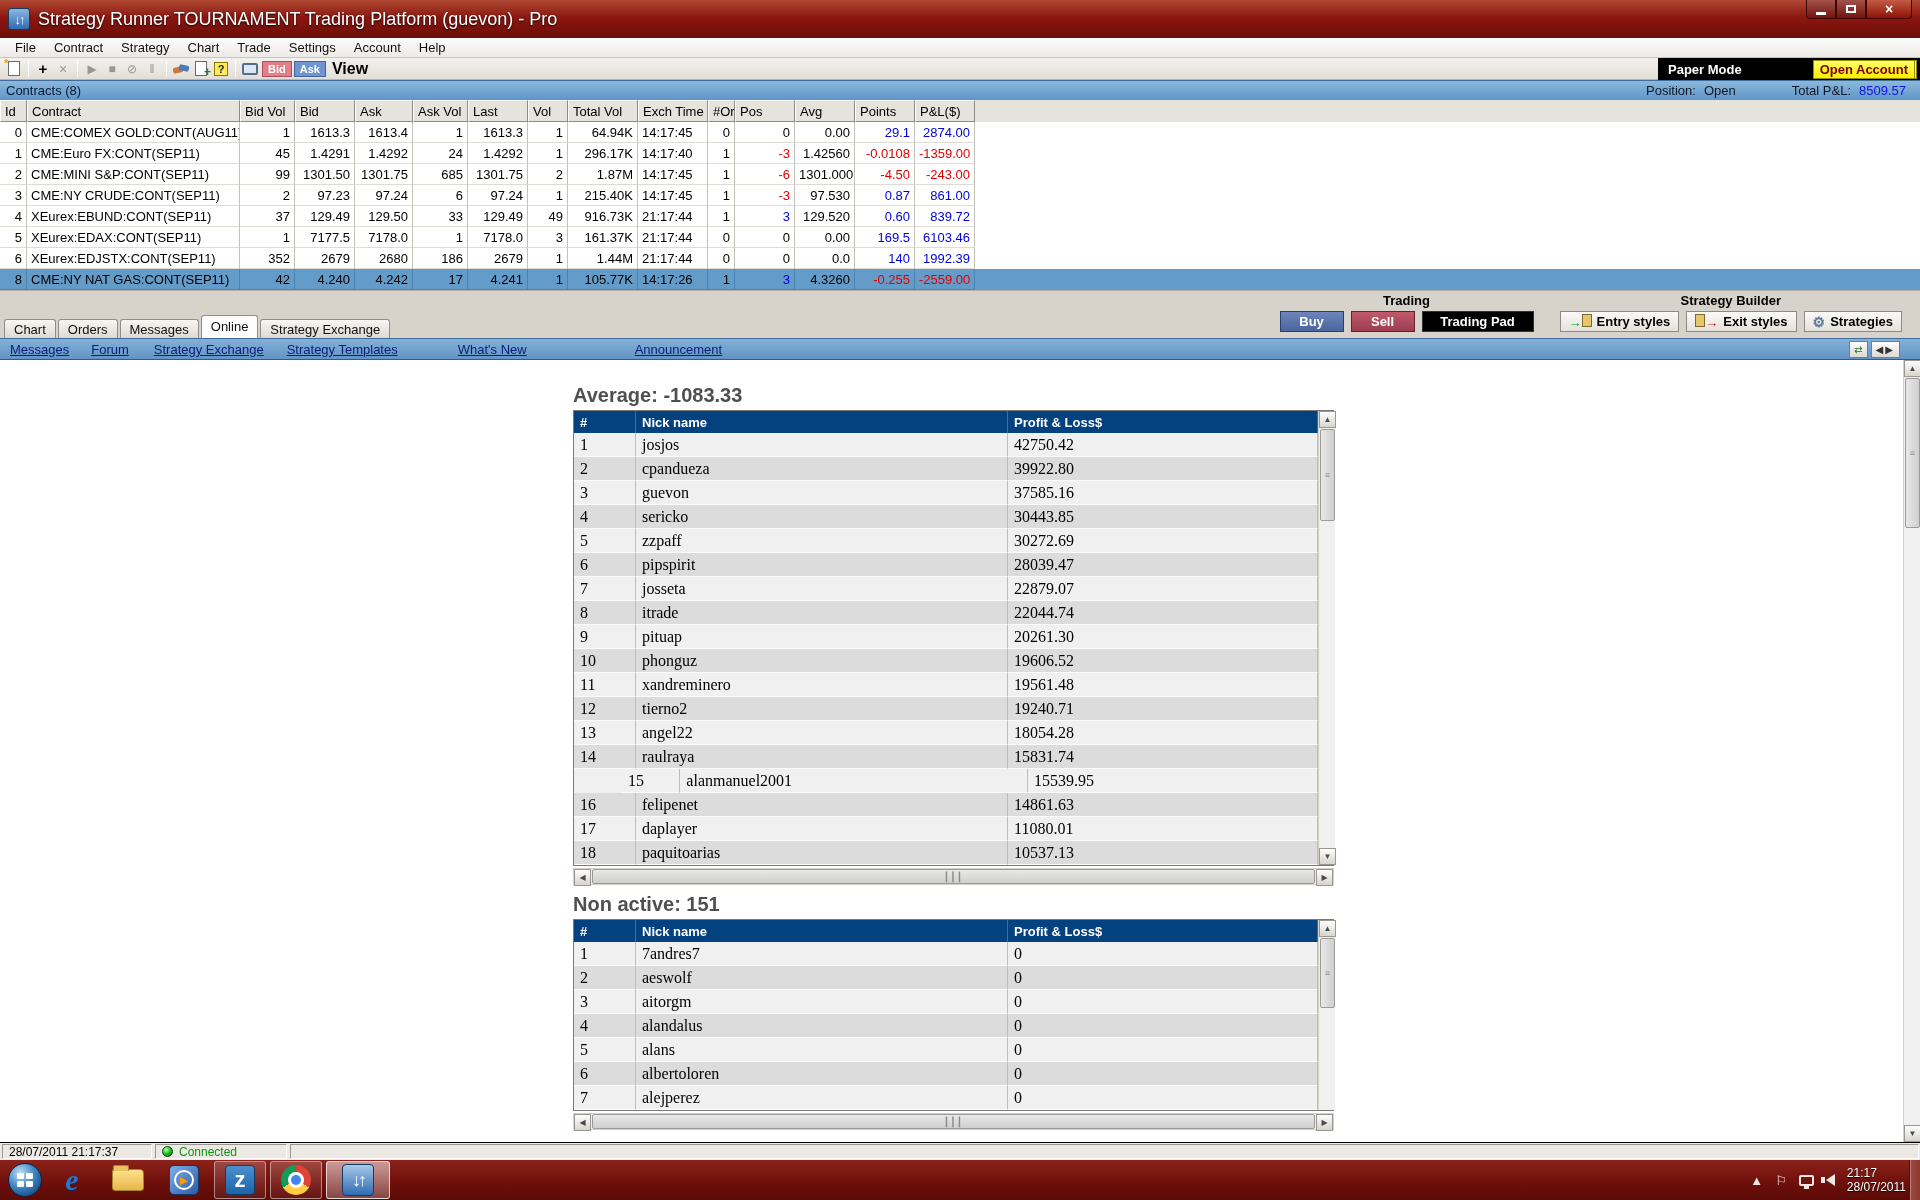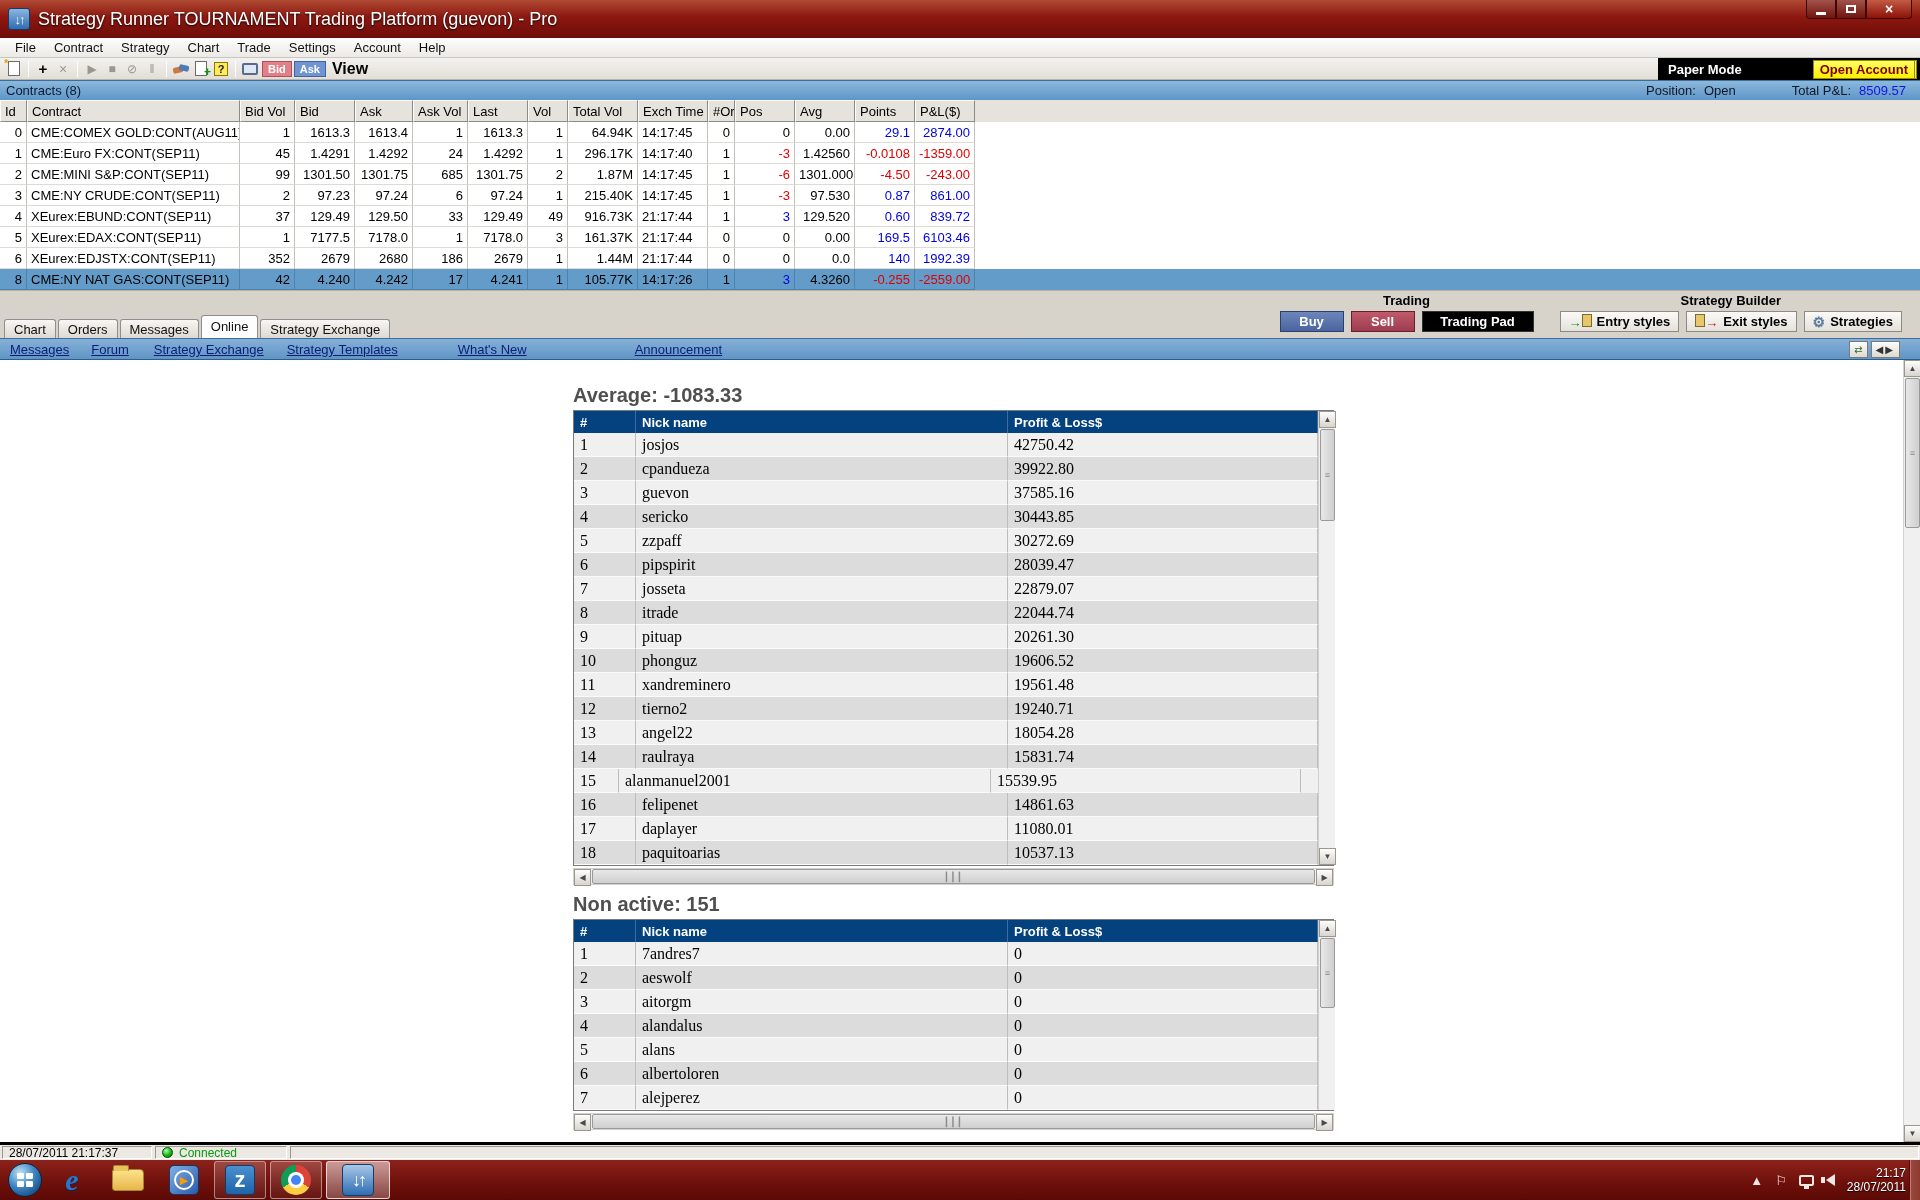--- a/index.html
+++ b/index.html
@@ -104,21 +104,21 @@
   
   .sb-v { width:17px; background:#f0f0f0; border-left:1px solid #d4d0c8; display:flex; flex-direction:column; }
   .sb-btn { height:17px; width:17px; background:linear-gradient(#fdfdfd,#d8d5ce); border:1px solid #9a978f; color:#4a4a4a; font-size:8px; display:flex; align-items:center; justify-content:center; flex:none; }
   .sb-thumb-v { width:15px; margin:1px; background:linear-gradient(90deg,#e8e8e8,#cfcfcf); border:1px solid #9a9a9a; border-radius:2px; display:flex; align-items:center; justify-content:center; color:#8a8a8a; font-size:9px; }
   .sb-fill { flex:1; }
   .sb-h { height:17px; background:#f0f0f0; display:flex; margin-left:573px; width:761px; margin-top:2px; border:1px solid #d4d0c8; }
   .sb-thumb-h { height:15px; margin:0 1px; background:linear-gradient(#e8e8e8,#cfcfcf); border:1px solid #9a9a9a; border-radius:2px; flex:1; display:flex; align-items:center; justify-content:center; color:#8a8a8a; font-size:9px; letter-spacing:1px; }
   .content-vsb { position:absolute; right:0; top:0; bottom:0; }
 
   
-  .statusbar { height:18px; background:#ece9e4; display:flex; align-items:stretch; font-size:12px; border-top:3px solid #000000; }
+  .statusbar { height:18px; background:#ece9e4; display:flex; align-items:stretch; font-size:12px; border-top:1px solid #000000; }
   .sb-panel { border:1px solid; border-color:#9a978f #fff #fff #9a978f; margin:1px 1px 1px 2px; display:flex; align-items:center; padding:0 6px; white-space:nowrap; }
   .sb-p1 { width:150px; }
   .sb-p2 { width:132px; gap:6px; }
   .sb-p3 { flex:1; }
   .led { width:11px; height:11px; border-radius:50%; background:radial-gradient(circle at 35% 30%,#b8ffb8,#18c018 50%,#0a6a0a); border:1px solid #064a06; }
   .conn-text { color:#0a9a0a; }
 
   
   .taskbar { height:40px; background:linear-gradient(#8c221a,#6d0f0a 60%,#5c0a06); display:flex; align-items:center; position:relative; }
   .start-orb { width:34px; height:34px; margin-left:8px; border-radius:50%; background:radial-gradient(circle at 35% 28%,#bfe2f4,#3f86c6 45%,#1a4f86 80%,#0c2d52); border:1px solid #0a2540; display:grid; grid-template-columns:7px 7px; grid-template-rows:6px 6px; gap:2px; align-content:center; justify-content:center; }
@@ -135,21 +135,21 @@
   .chrome { width:30px; height:30px; border-radius:50%; background:conic-gradient(#db4437 0deg 120deg,#ffcd40 120deg 240deg,#0f9d58 240deg 360deg); position:relative; }
   .chrome:before { content:""; position:absolute; inset:7px; border-radius:50%; background:#fff; }
   .chrome:after { content:""; position:absolute; inset:10px; border-radius:50%; background:#4285f4; }
   .sr-ico { width:32px; height:32px; border-radius:4px; background:linear-gradient(#a8c8e8,#2f6cb3); border:1px solid #123c66; color:#fff; font-size:18px; font-weight:bold; display:flex; align-items:center; justify-content:center; letter-spacing:-3px; }
   .tray { position:absolute; right:14px; top:0; height:40px; display:flex; align-items:center; gap:12px; }
   .tray-ico { color:#f0e6e4; font-size:13px; }
   .tray-mon { width:15px; height:11px; border:2px solid #f0e6e4; border-radius:2px; position:relative; }
   .tray-mon:after { content:""; position:absolute; left:3px; bottom:-5px; width:5px; height:3px; background:#f0e6e4; }
   .spk { width:0; height:0; border:6px solid transparent; border-right:9px solid #f0e6e4; border-left:none; position:relative; }
   .spk:before { content:""; position:absolute; left:-5px; top:-3px; width:4px; height:6px; background:#f0e6e4; }
-  .clock { color:#fff; font-size:12px; text-align:right; line-height:14px; text-shadow:0 1px 1px #000; }
+  .clock { color:#fff; font-size:12px; text-align:left; line-height:14px; text-shadow:0 1px 1px #000; }
   .show-desktop { position:absolute; right:0; top:0; width:11px; height:40px; background:linear-gradient(90deg,#9c4a40,#8c3a30); border-left:1px solid #5a0a06; box-shadow:inset 1px 0 0 rgba(255,255,255,.3); }
 </style>
 </head>
 <body>
 
 <div class="screen">
 
   <div class="titlebar">
     <div class="app-icon-sm">↓↑</div>
     <div class="title-text">Strategy Runner TOURNAMENT Trading Platform (guevon) - Pro</div>
@@ -513,21 +513,21 @@
               <div class="b-cell" style="width: 62px;">13</div>
               <div class="b-cell" style="width: 372px;">angel22</div>
               <div class="b-cell" style="width: 310px;">18054.28</div>
             </div>
             <div class="b-row">
               <div class="b-cell" style="width: 62px;">14</div>
               <div class="b-cell" style="width: 372px;">raulraya</div>
               <div class="b-cell" style="width: 310px;">15831.74</div>
             </div>
             <div class="b-row">
-              <div class="b-cell" style="width: 45px;">15</div>
+              <div class="b-cell" style="width: 62px; margin-left: 48px;">15</div>
               <div class="b-cell" style="width: 372px;">alanmanuel2001</div>
               <div class="b-cell" style="width: 310px;">15539.95</div>
             </div>
             <div class="b-row">
               <div class="b-cell" style="width: 62px;">16</div>
               <div class="b-cell" style="width: 372px;">felipenet</div>
               <div class="b-cell" style="width: 310px;">14861.63</div>
             </div>
             <div class="b-row">
               <div class="b-cell" style="width: 62px;">17</div>

